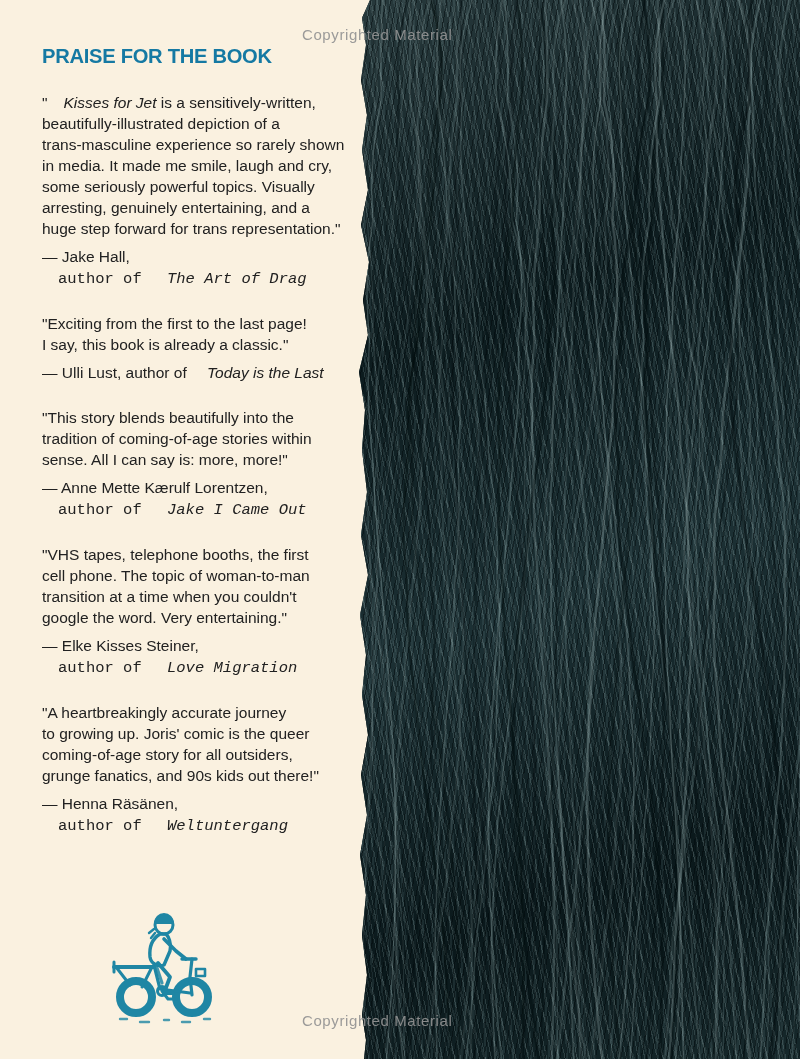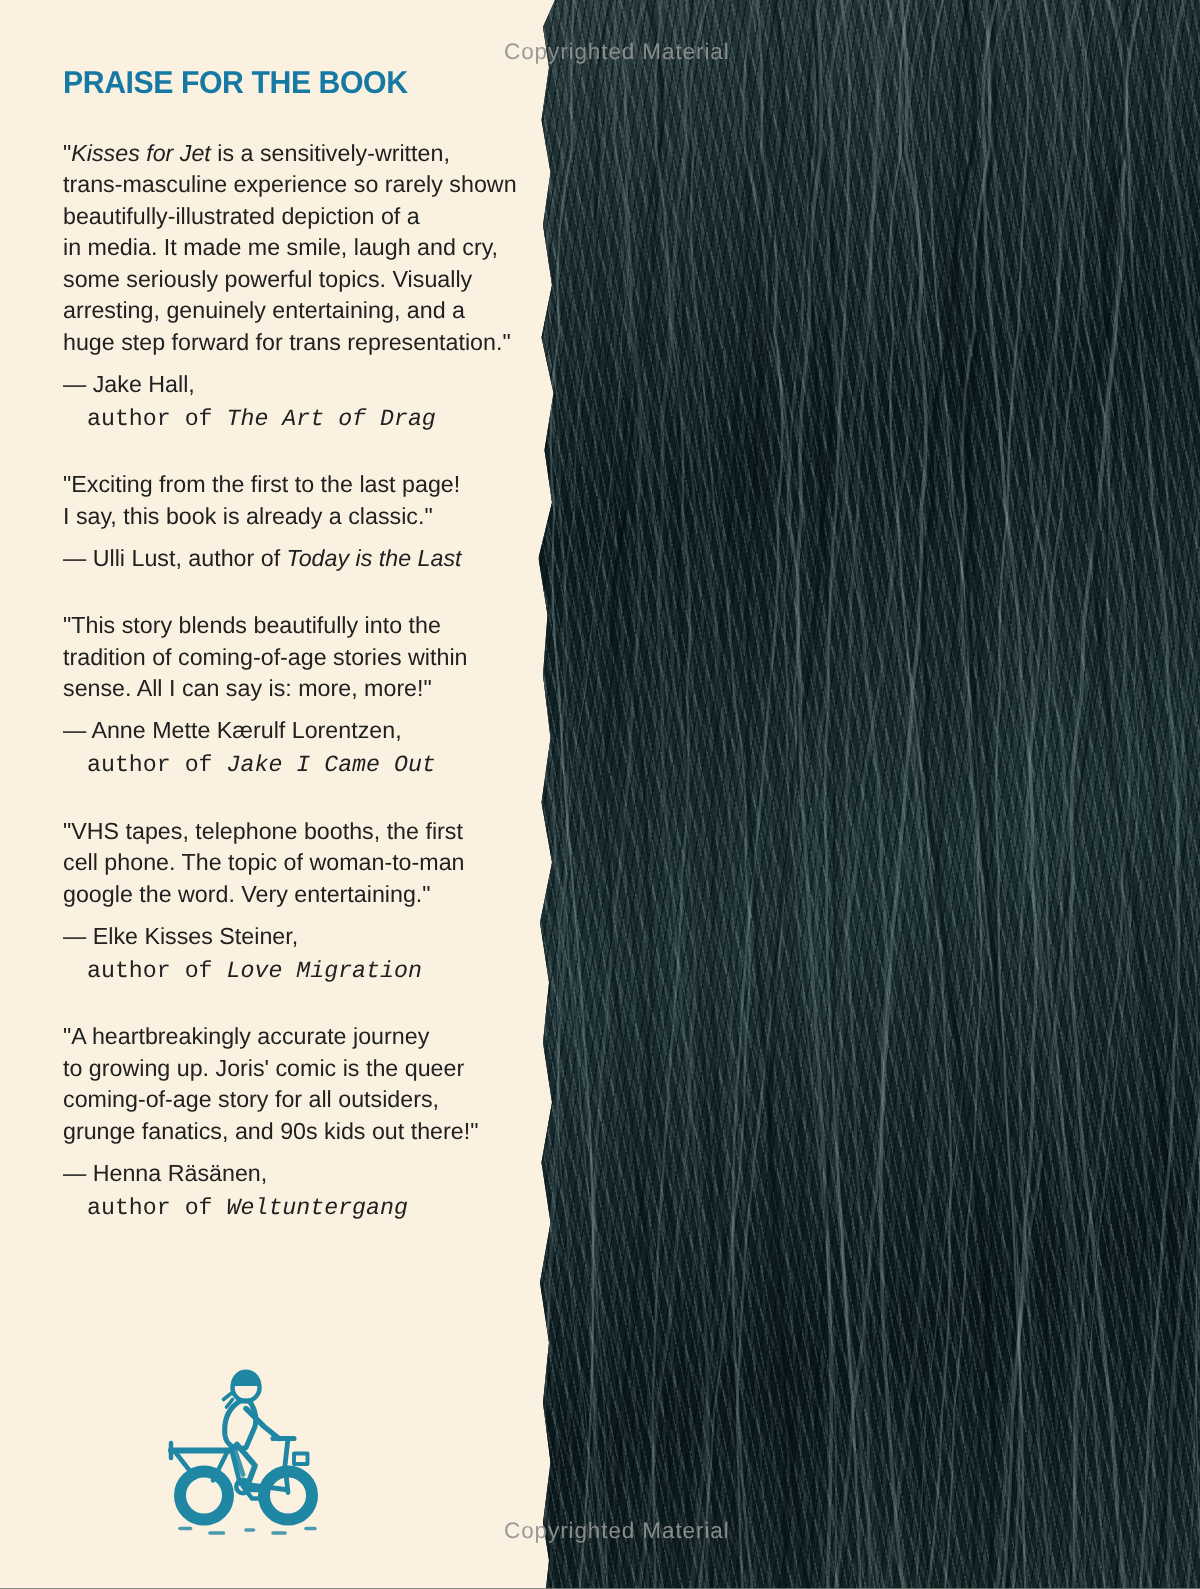--- a/index.html
+++ b/index.html
@@ -30,24 +30,24 @@
     position:absolute;left:42px;top:44px;z-index:2;
     font-size:21px;font-weight:700;letter-spacing:-0.3px;
     transform:scaleX(.96);transform-origin:left;
   }
   .quotes-col{position:absolute;left:42px;top:92px;width:316px;z-index:2;
     font-size:15.5px;line-height:21px;color:#212121;}
   .quote{margin:0 0 7px 0;}
   .attribution{margin:0 0 23px 0;line-height:22px;}
   .qline{white-space:nowrap;}
   .ind{padding-left:16px;font-family:Liberation Mono, monospace;}
-  .it{font-style:italic;}
+  .it{font-style:italic;margin-left:16px;}
   
   .watermark{
-    position:absolute;left:336px;z-index:3;
+    position:absolute;left:302px;z-index:3;
     font-size:15px;letter-spacing:.6px;color:rgba(146,146,146,.92);
   }
   .watermark.top{top:26px;}
   .watermark.bottom{top:1012px;}
   
   .cyclist{position:absolute;left:106px;top:901px;z-index:2;}
 </style>
 </head>
 <body style="background: rgb(250, 241, 224);">
 
@@ -121,22 +121,22 @@
 </div>
 
 <div class="watermark top">Copyrighted Material</div>
 <div class="watermark bottom">Copyrighted Material</div>
 
 <div class="heading" id="heading" style="color: rgb(21, 121, 163);">PRAISE FOR THE BOOK</div>
 
 <div class="quotes-col" id="quotesCol">
     <div class="quote">
       <div class="qline"><span>"</span><span class="it">Kisses for Jet</span><span> is a sensitively-written,</span></div>
+      <div class="qline"><span>beautifully-illustrated depiction of a</span></div>
       <div class="qline"><span>trans-masculine experience so rarely shown</span></div>
-      <div class="qline"><span>beautifully-illustrated depiction of a</span></div>
       <div class="qline"><span>in media. It made me smile, laugh and cry,</span></div>
       <div class="qline"><span>some seriously powerful topics. Visually</span></div>
       <div class="qline"><span>arresting, genuinely entertaining, and a</span></div>
       <div class="qline"><span>huge step forward for trans representation."</span></div>
     </div>
     <div class="attribution">
       <div class="qline"><span>— Jake Hall,</span></div>
       <div class="qline ind"><span>author of </span><span class="it">The Art of Drag</span></div>
     </div>
     <div class="quote">
@@ -151,20 +151,21 @@
       <div class="qline"><span>tradition of coming-of-age stories within</span></div>
       <div class="qline"><span>sense. All I can say is: more, more!"</span></div>
     </div>
     <div class="attribution">
       <div class="qline"><span>— Anne Mette Kærulf Lorentzen,</span></div>
       <div class="qline ind"><span>author of </span><span class="it">Jake I Came Out</span></div>
     </div>
     <div class="quote">
       <div class="qline"><span>"VHS tapes, telephone booths, the first</span></div>
       <div class="qline"><span>cell phone. The topic of woman-to-man</span></div>
+      <div class="qline"><span>transition at a time when you couldn't</span></div>
       <div class="qline"><span>google the word. Very entertaining."</span></div>
     </div>
     <div class="attribution">
       <div class="qline"><span>— Elke Kisses Steiner,</span></div>
       <div class="qline ind"><span>author of </span><span class="it">Love Migration</span></div>
     </div>
     <div class="quote">
       <div class="qline"><span>"A heartbreakingly accurate journey</span></div>
       <div class="qline"><span>to growing up. Joris' comic is the queer</span></div>
       <div class="qline"><span>coming-of-age story for all outsiders,</span></div>

